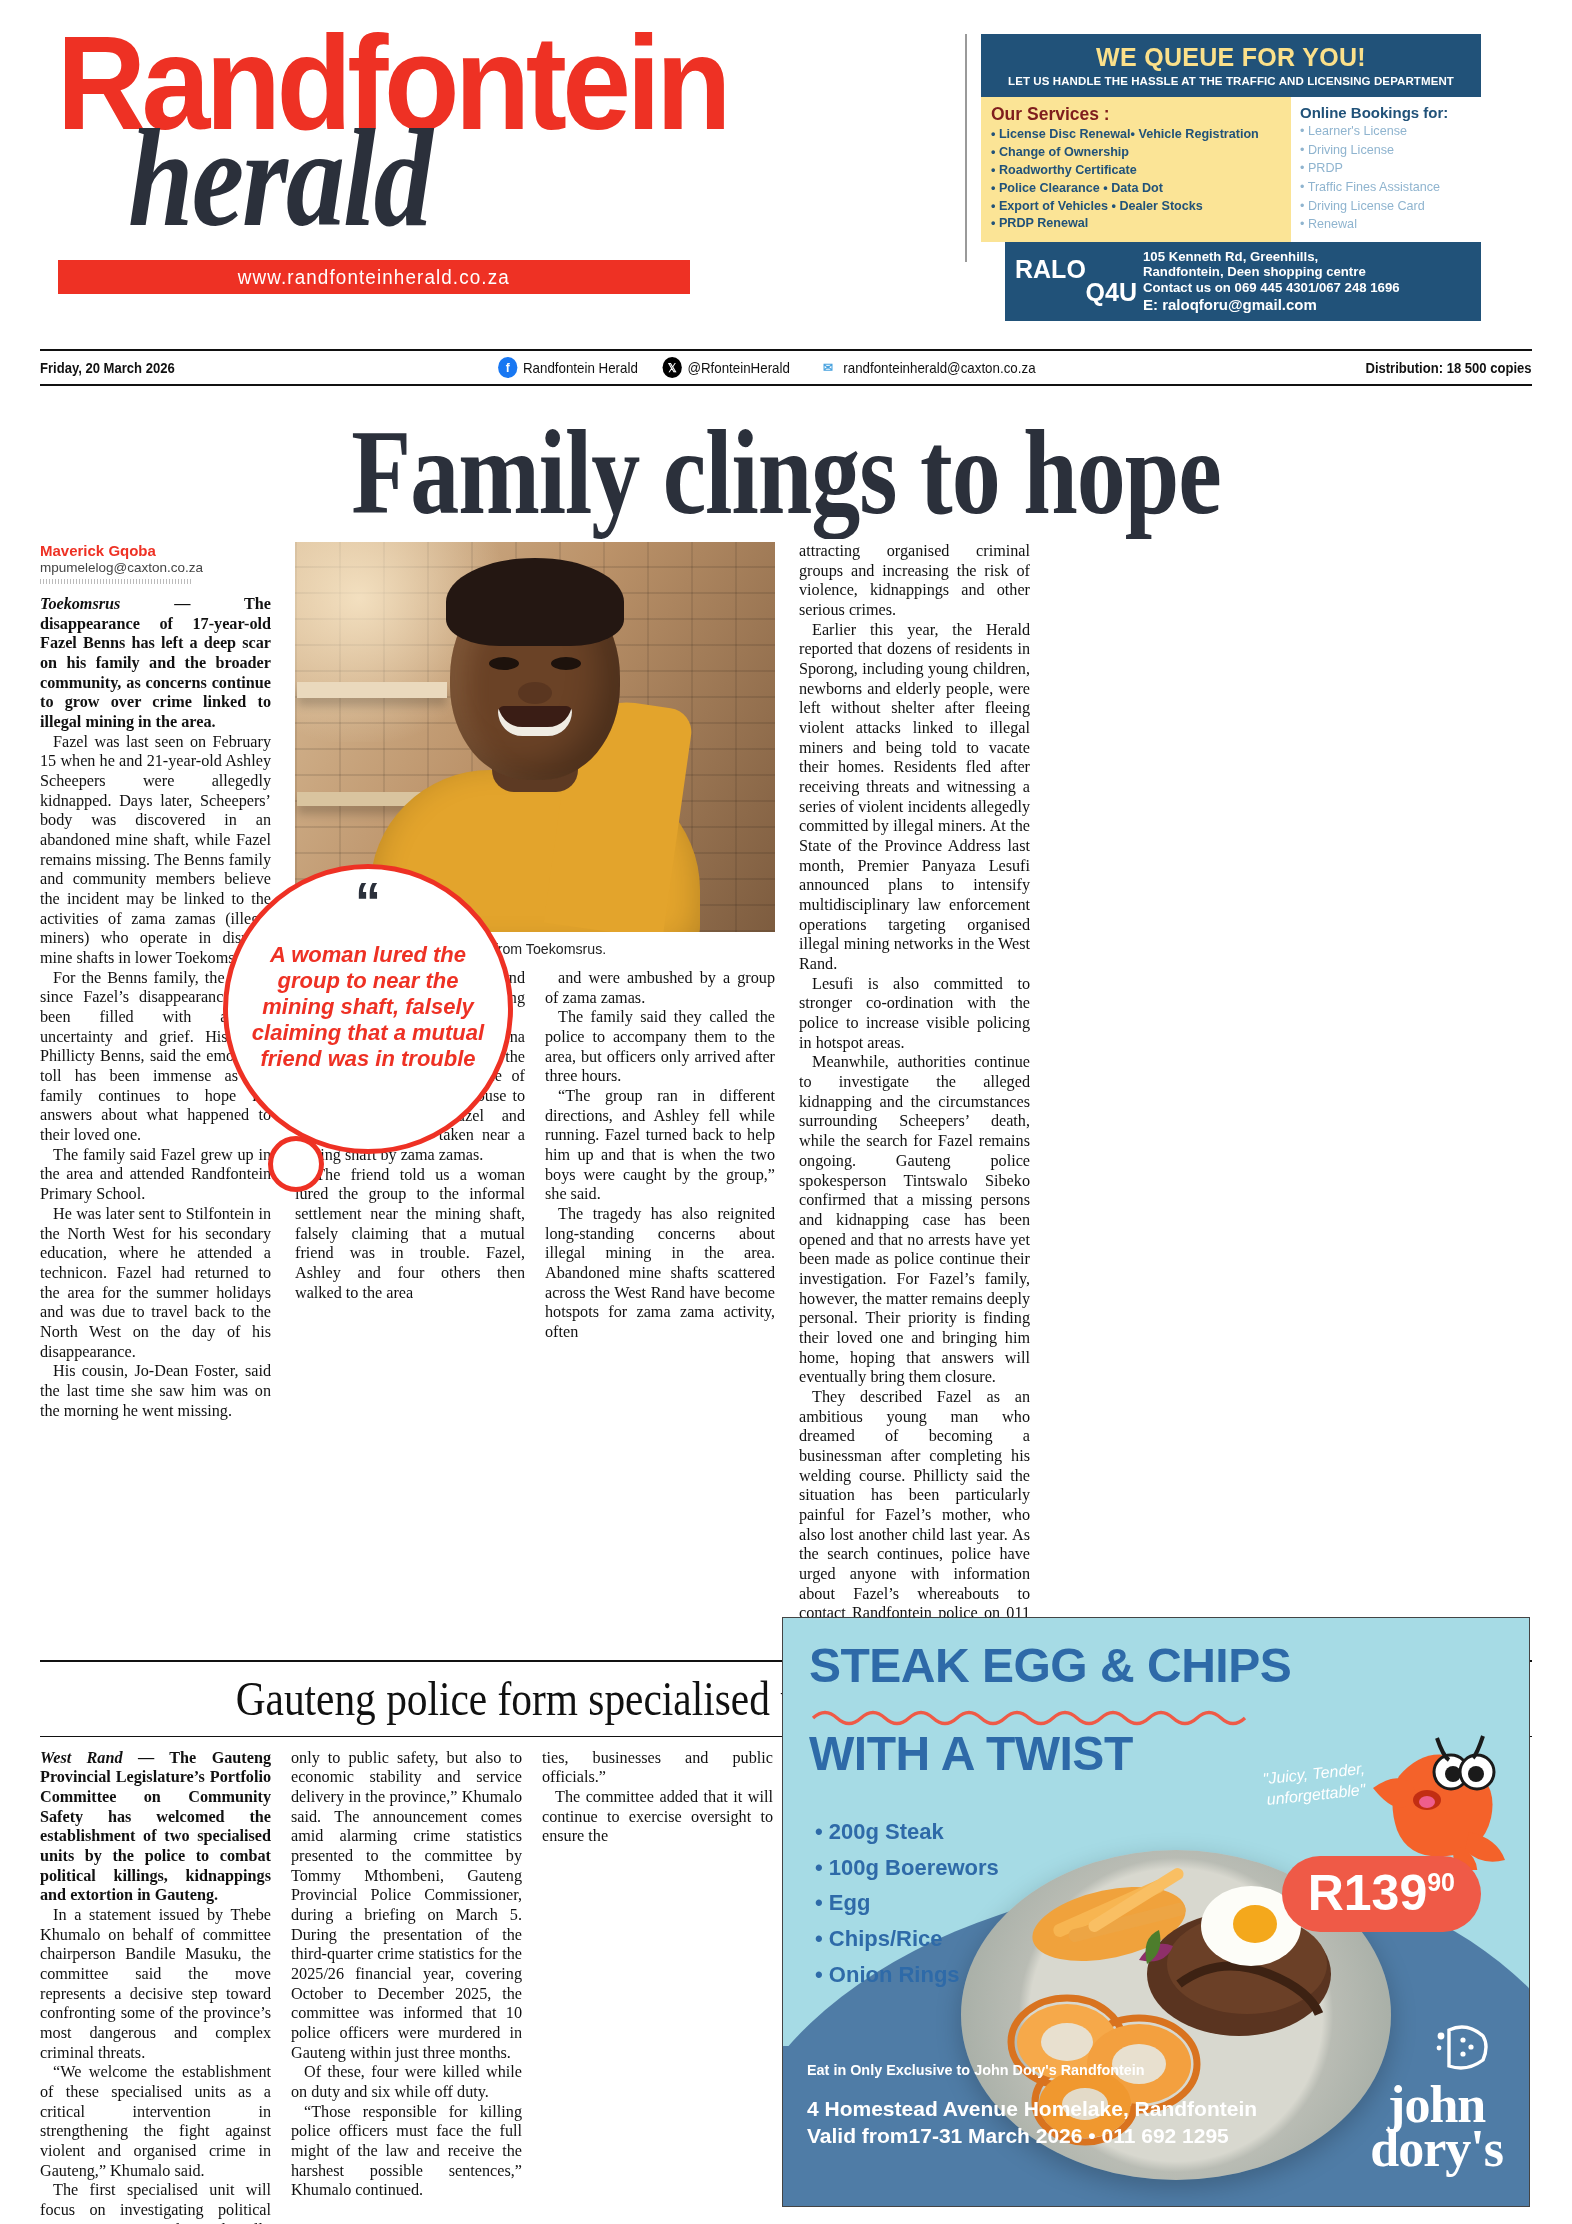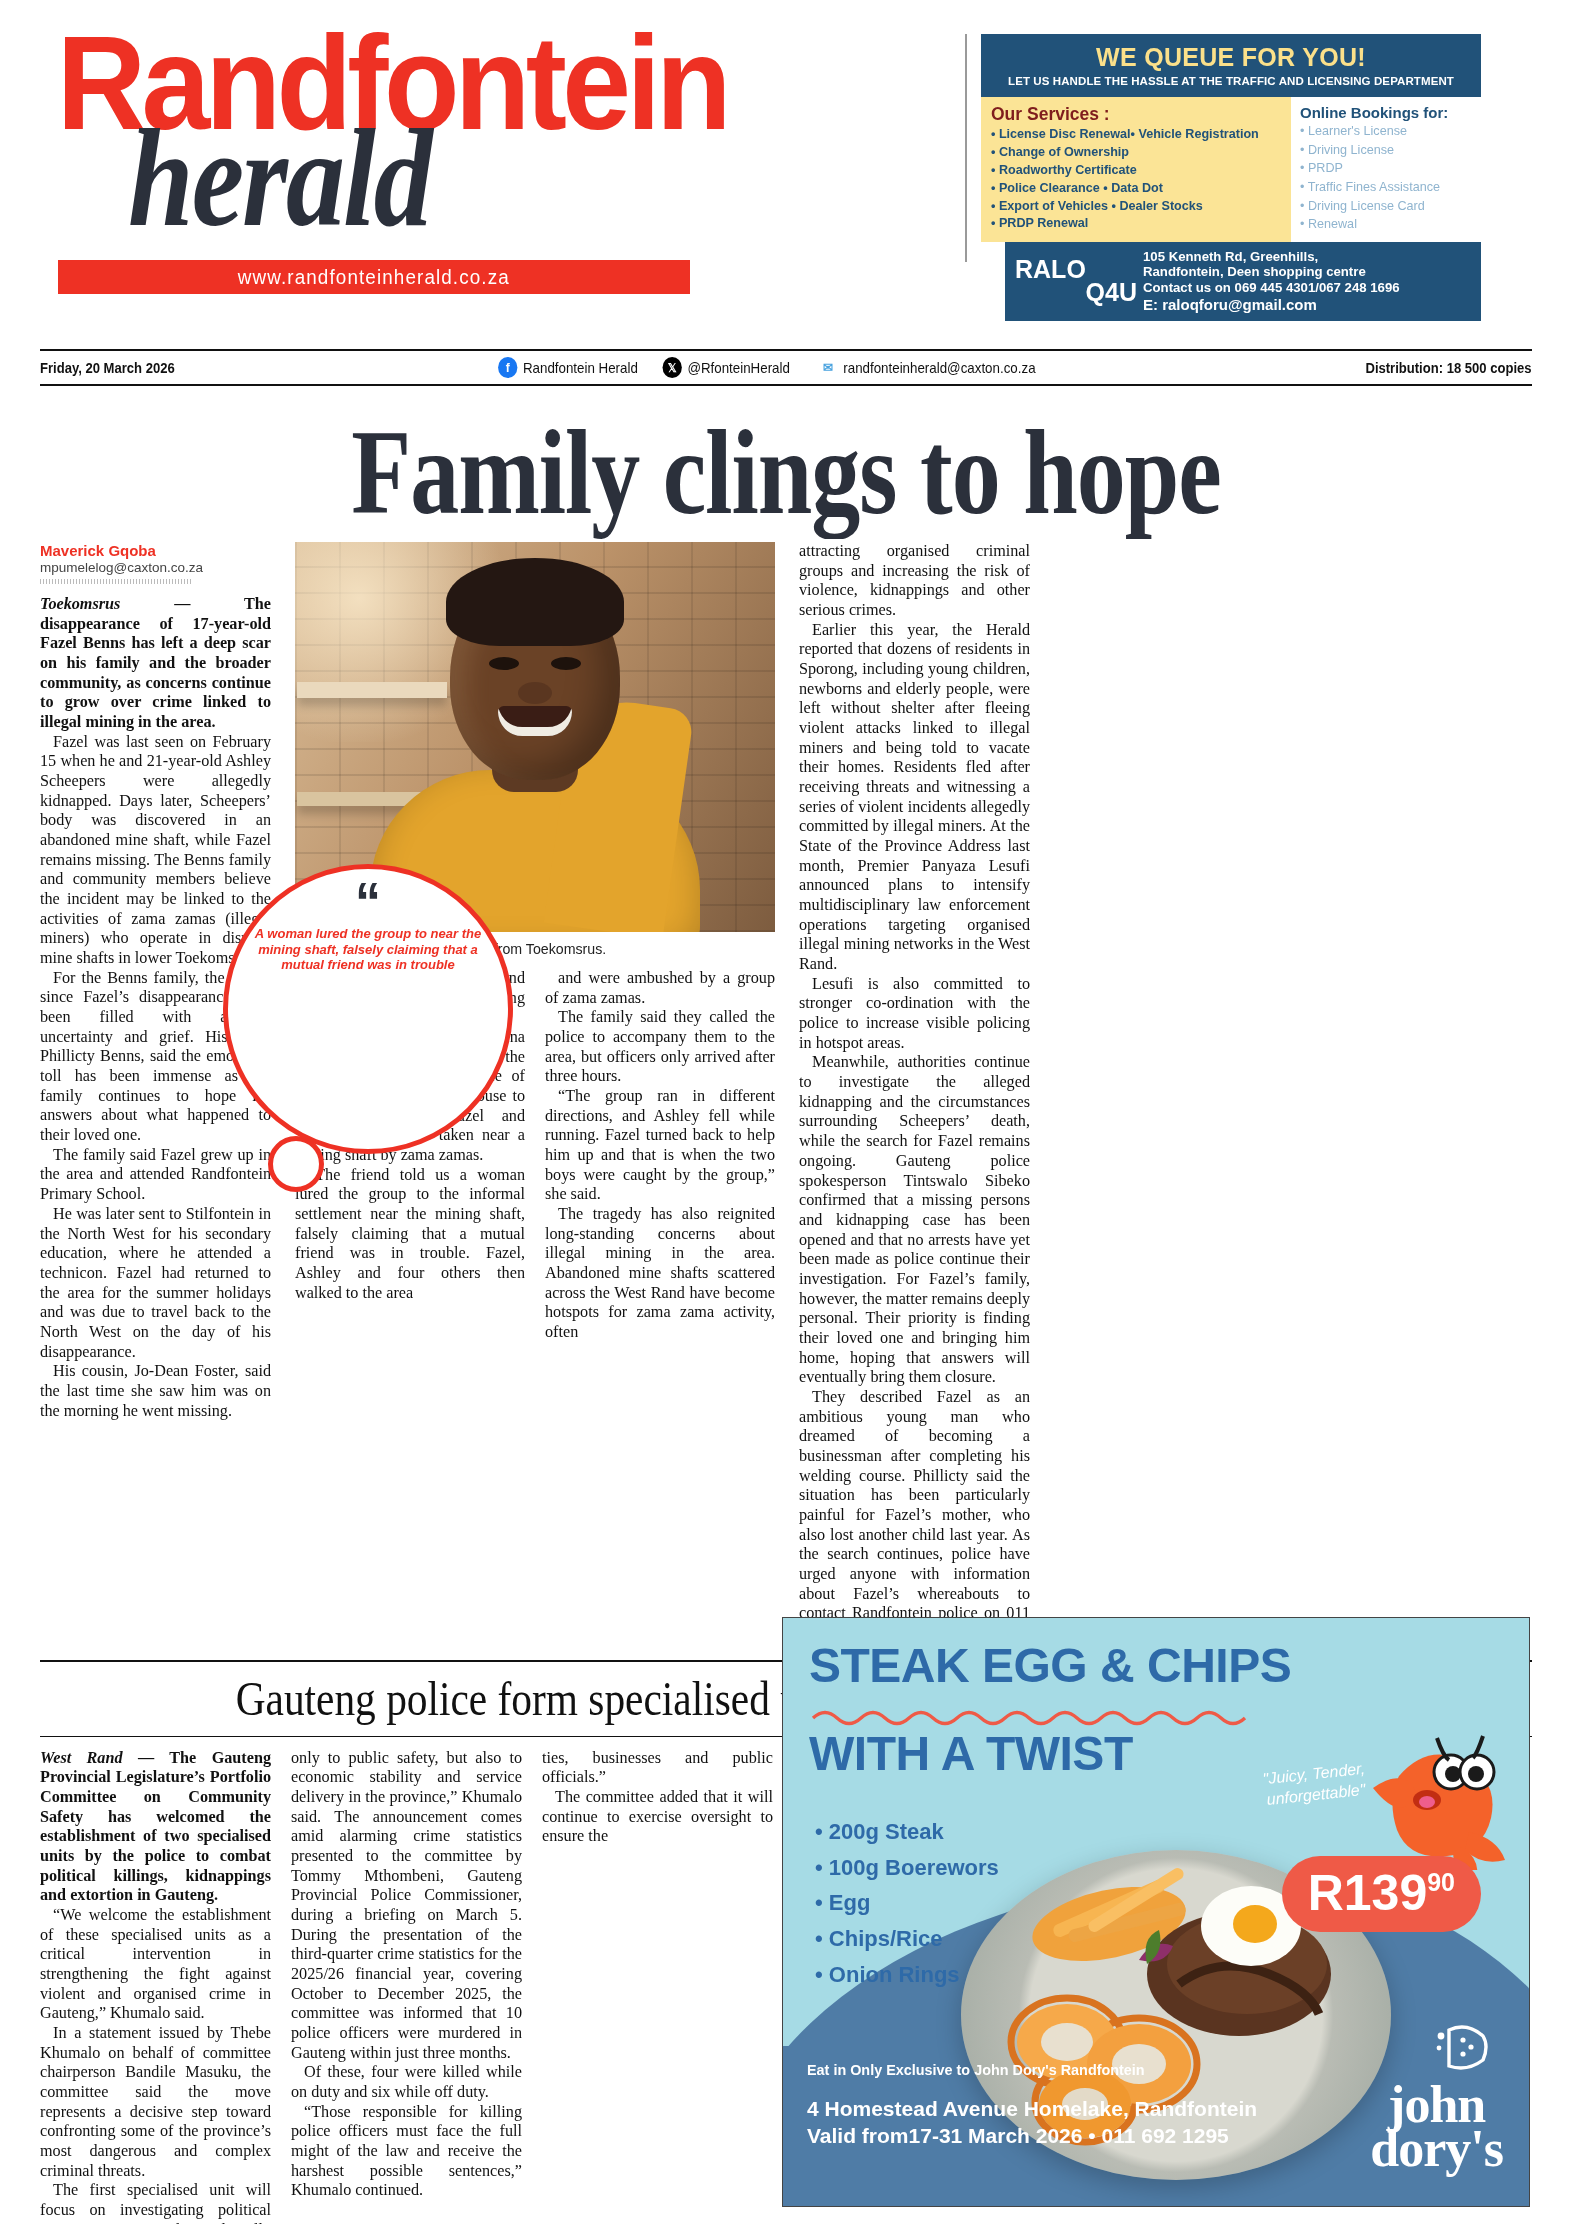--- a/index.html
+++ b/index.html
@@ -145,21 +145,21 @@
 
   
   .quote-bubble {
     position: absolute; left: 183px; top: 322px;
     width: 290px; height: 290px; border-radius: 50%;
     border: 5px solid #ee3124; background: #fff;
     display: flex; flex-direction: column; align-items: center; justify-content: flex-start;
     padding: 14px 16px 0; z-index: 5;
   }
   .quote-bubble .qmark { font-family: "Liberation Sans", sans-serif; font-weight: 700; font-size: 52px; color: #2b303b; line-height: .72; }
-  .quote-bubble .qtext { font-family: "Liberation Sans", sans-serif; font-style: italic; font-weight: 700; color: #ee3124; font-size: 13px; line-height: 1.18; text-align: center; margin-top: 6px; }
+  .quote-bubble .qtext { font-family: "Liberation Sans", sans-serif; font-style: italic; font-weight: 700; color: #ee3124; font-size: 22px; line-height: 1.18; text-align: center; margin-top: 22px; }
   .quote-tail { position:absolute; left:228px; top:594px; width:56px; height:56px; border-radius:50%; border:5px solid #ee3124; background:#fff; z-index:4; }
 
   
   .sec2-rule { border-top: 2px solid #111; margin-top: 16px; }
   .sec2-head {
     font-family: "Liberation Serif", serif; font-weight: 400;
     font-size: 42px; line-height: 1.05; color: #111; text-align: center;
     margin-top: 11px; transform: scaleY(1.18) scaleX(0.985); transform-origin: center top; height: 46px;
   }
   .sec2-rule2 { border-top: 1.5px solid #111; margin-top: 17px; }
@@ -339,22 +339,22 @@
     </div>
   </div>
 
   <div class="sec2-rule"></div>
   <div class="sec2-head">Gauteng police form specialised units for kidnappings and killings</div>
   <div class="sec2-rule2"></div>
 
   <div class="sec2-body">
     <div class="col">
       <p class="body first"><i>West Rand</i> — The Gauteng Provincial Legislature’s Portfolio Committee on Community Safety has welcomed the establishment of two specialised units by the police to combat political killings, kidnappings and extortion in Gauteng.</p>
+      <p class="body">In a statement issued by Thebe Khumalo on behalf of committee chairperson Bandile Masuku, the committee said the move represents a decisive step toward confronting some of the province’s most dangerous and complex criminal threats.</p>
       <p class="body">“We welcome the establishment of these specialised units as a critical intervention in strengthening the fight against violent and organised crime in Gauteng,” Khumalo said.</p>
-      <p class="body">In a statement issued by Thebe Khumalo on behalf of committee chairperson Bandile Masuku, the committee said the move represents a decisive step toward confronting some of the province’s most dangerous and complex criminal threats.</p>
       <p class="body">The first specialised unit will focus on investigating political assassinations and politically motivated killings of government officials, mirroring the model of the Political Killings Task Team, which has previously shown the value of dedicated investigative capacity in addressing targeted violence.</p>
 
     </div>
     <div class="col">
       <p class="body" style="text-indent:0">only to public safety, but also to economic stability and service delivery in the province,” Khumalo said. The announcement comes amid alarming crime statistics presented to the committee by Tommy Mthombeni, Gauteng Provincial Police Commissioner, during a briefing on March 5. During the presentation of the third-quarter crime statistics for the 2025/26 financial year, covering October to December 2025, the committee was informed that 10 police officers were murdered in Gauteng within just three months.</p>
       <p class="body">Of these, four were killed while on duty and six while off duty.</p>
       <p class="body">“Those responsible for killing police officers must face the full might of the law and receive the harshest possible sentences,” Khumalo continued.</p>
 
     </div>
     <div class="col">

